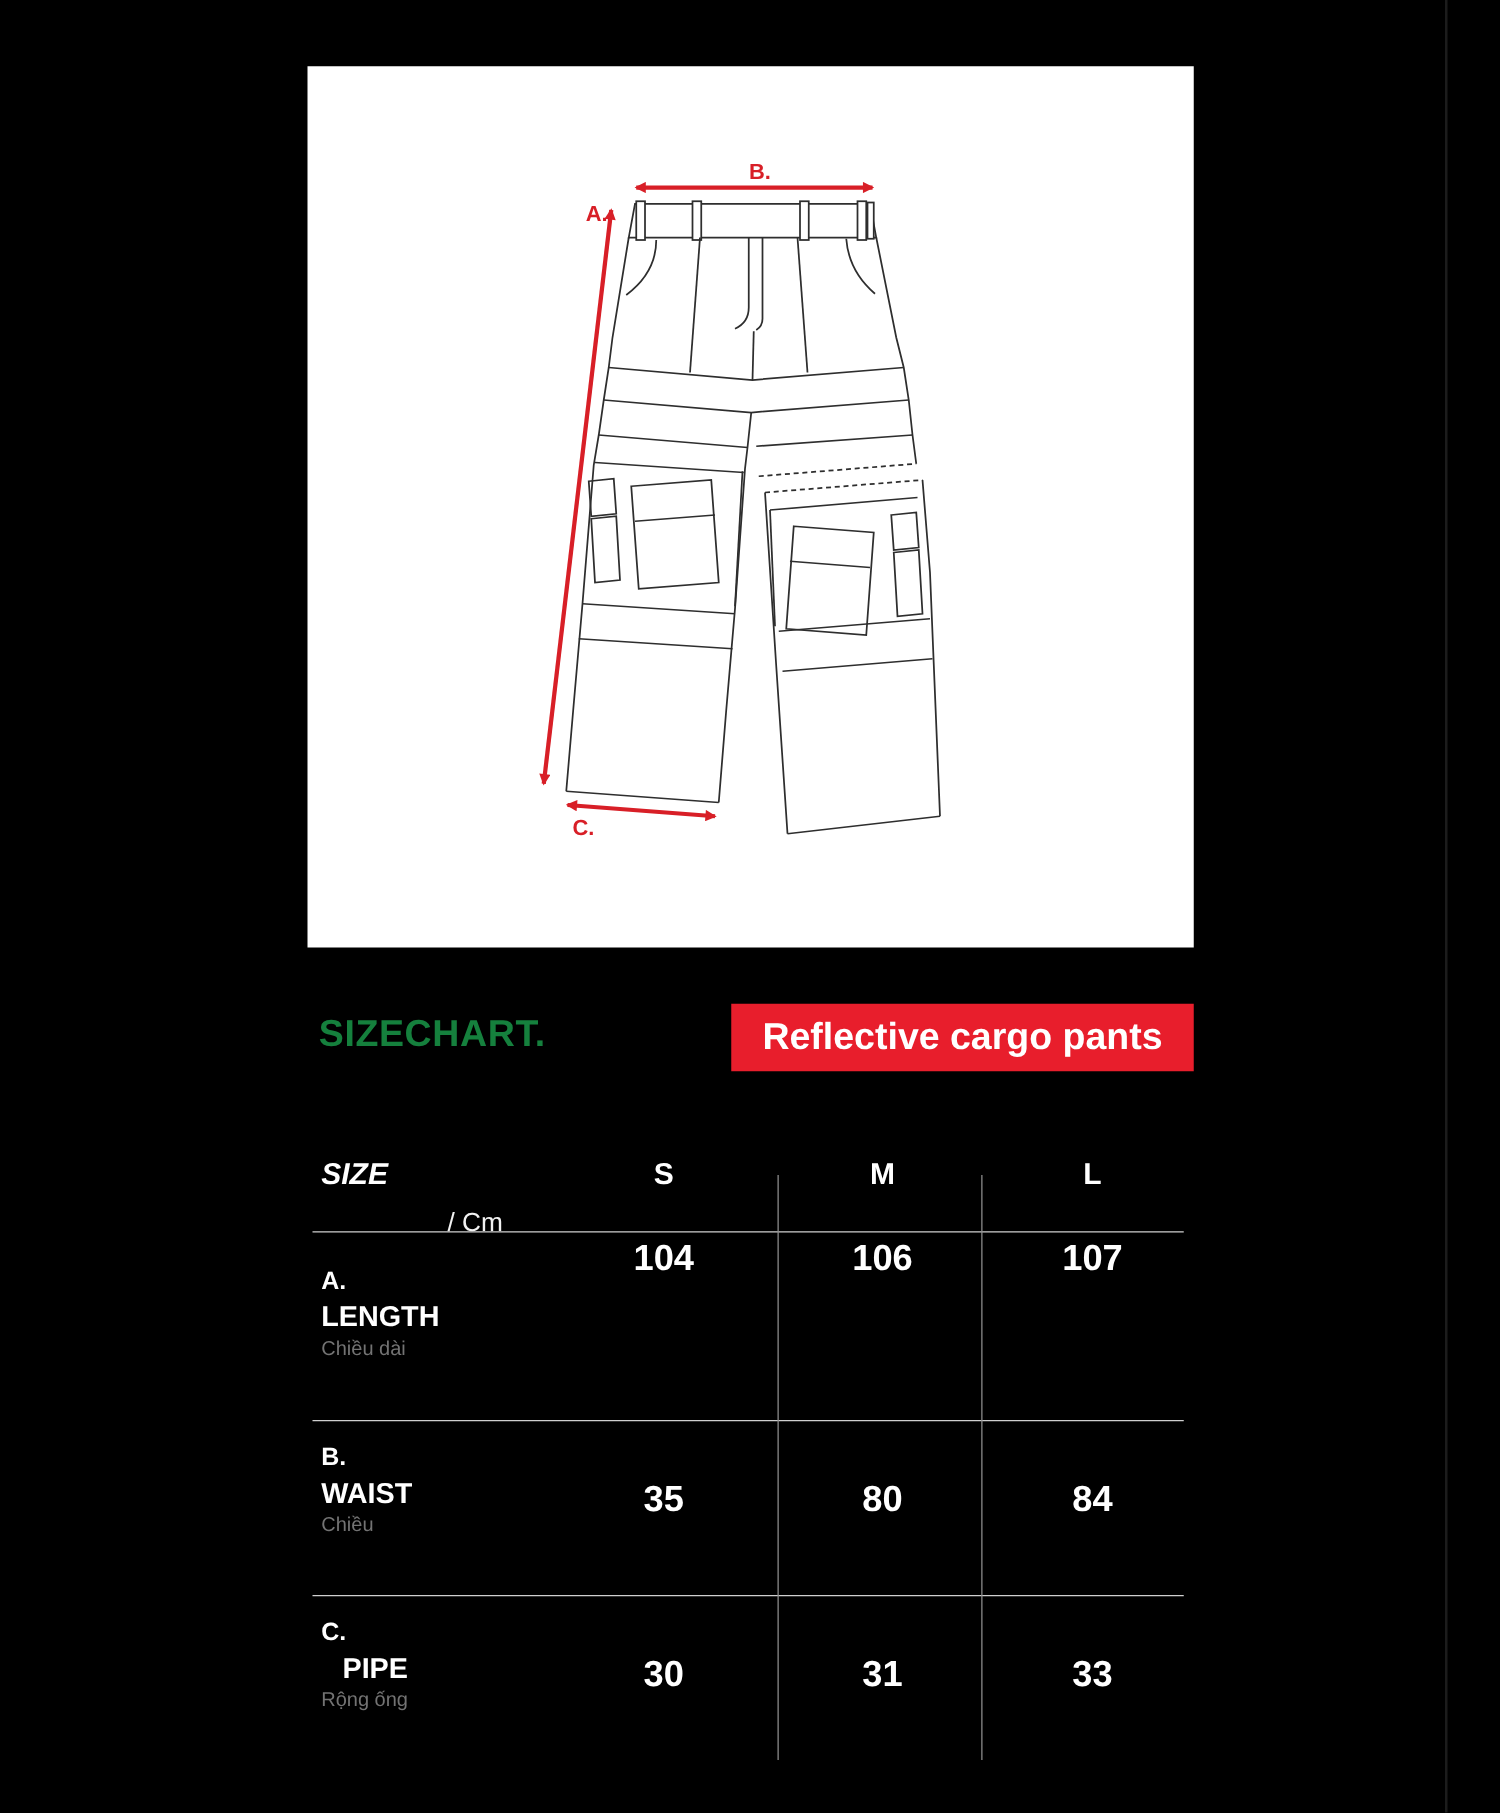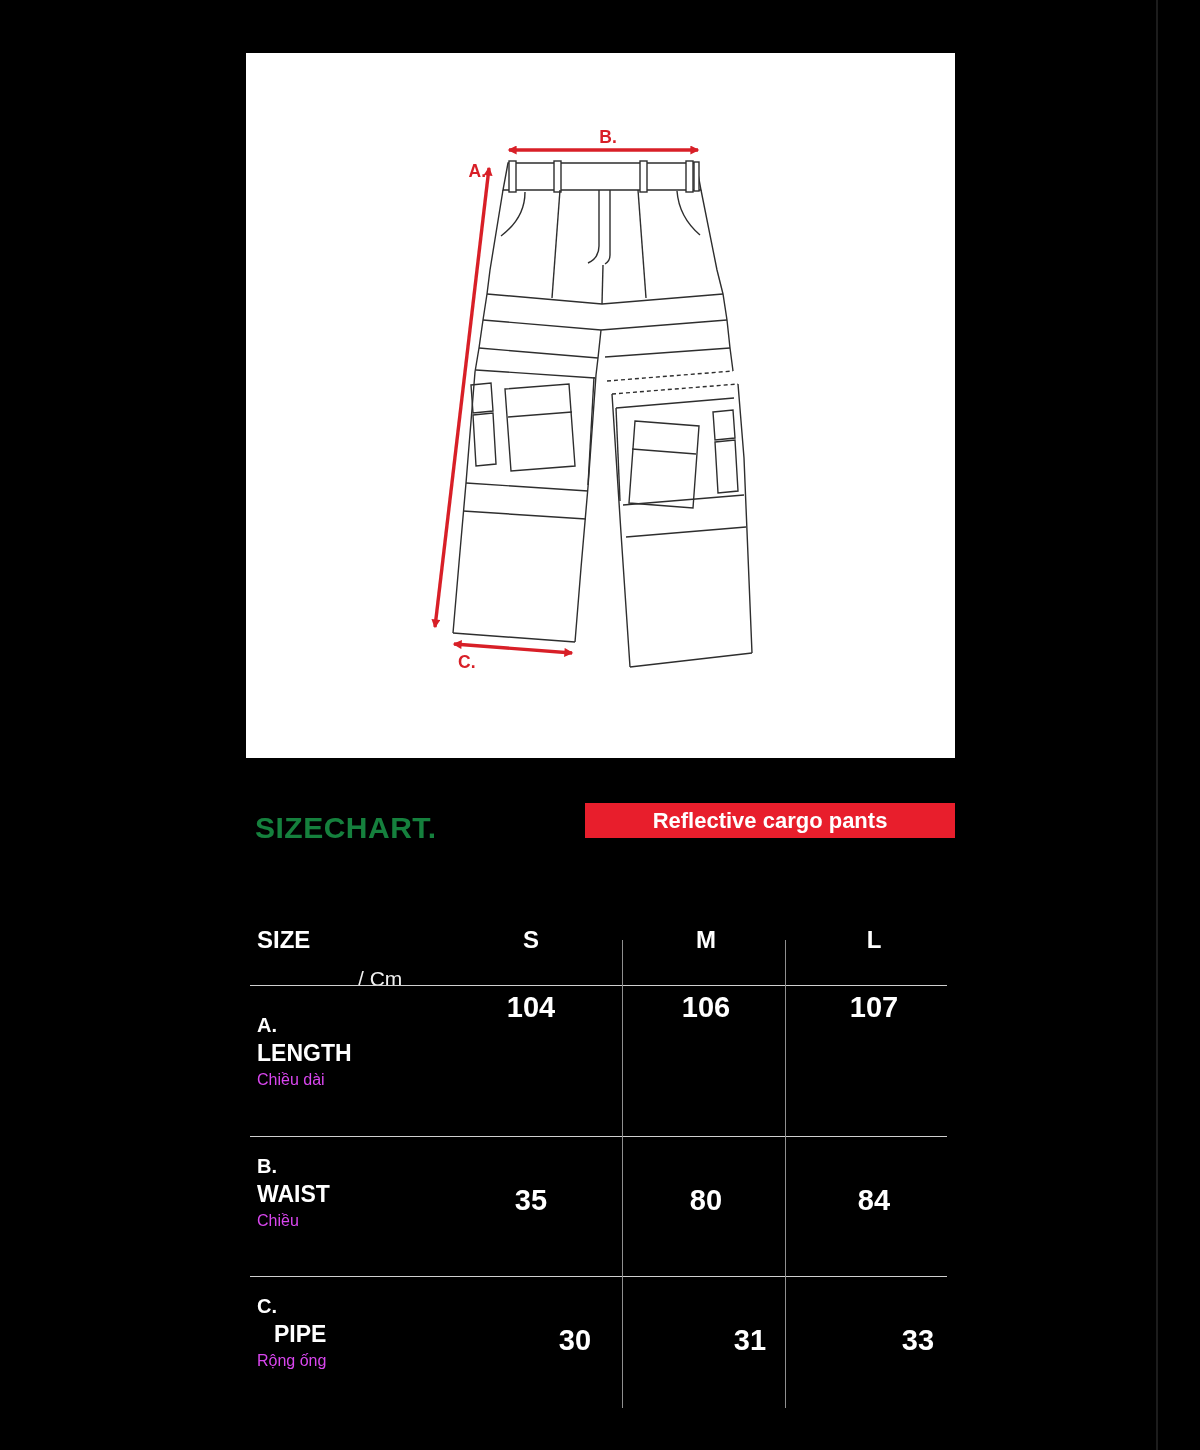--- a/index.html
+++ b/index.html
@@ -17,45 +17,45 @@
   .page-edge{
     position:absolute;left:1156px;top:0;width:2px;height:1450px;
     background:#1c1c1c;
   }
   .title{
     position:absolute;left:255px;top:811px;
     font-size:30px;font-weight:700;letter-spacing:.5px;color:#15803d;
     line-height:1.1;
   }
   .badge{
-    position:absolute;left:585px;top:803px;width:370px;height:35px;
+    position:absolute;left:585px;top:803px;width:370px;height:54px;
     background:#e81e2c;color:#fff;
-    font-size:22px;font-weight:700;
+    font-size:30px;font-weight:700;
     display:flex;align-items:center;justify-content:center;
     white-space:nowrap;
   }
   
-  .th-size{position:absolute;left:257px;top:926px;font-size:24px;font-weight:700;}
+  .th-size{position:absolute;left:257px;top:926px;font-size:24px;font-weight:700;font-style:italic;}
   .th-unit{position:absolute;left:358px;top:929px;font-size:21px;font-weight:400;color:#f2f2f2;margin-top:38px;}
   .th-col{position:absolute;top:926px;font-size:24px;font-weight:700;transform:translateX(-50%);}
   .c-s{left:531px;} .c-m{left:706px;} .c-l{left:874px;}
   .hline{position:absolute;left:250px;width:697px;height:1px;background:#cfcfcf;}
   .hl-1{top:985px;} .hl-2{top:1136px;} .hl-3{top:1276px;}
   .vline{position:absolute;top:940px;width:1px;height:468px;background:#8f8f8f;}
   .vl-1{left:622px;} .vl-2{left:785px;}
   .row-label{position:absolute;left:257px;}
   .rl-a{top:1012px;} .rl-b{top:1153px;} .rl-c{top:1293px;}
   .rl-key{font-size:20px;font-weight:700;line-height:27px;}
   .rl-name{font-size:23px;font-weight:700;line-height:29px;text-align:right;}
-  .rl-sub{font-size:16px;font-weight:400;line-height:23px;color:#d946ef;}
+  .rl-sub{font-size:16px;font-weight:400;line-height:23px;color:#737373;}
   .cell{
     position:absolute;transform:translateX(-50%);
     font-size:29px;font-weight:700;white-space:nowrap;
   }
-  .r-a{top:991px;} .r-b{top:1184px;} .r-c{top:1324px;margin-left:44px;}
+  .r-a{top:991px;} .r-b{top:1184px;} .r-c{top:1324px;}
   svg text{font-family:"Liberation Sans", sans-serif;}
 </style>
 </head>
 <body>
 
 <div class="diagram-box">
   <svg width="709" height="705" viewBox="0 0 709 705">
     <defs>
       <marker id="arr" viewBox="0 0 10 10" refX="8.5" refY="5" markerWidth="11" markerHeight="9" orient="auto-start-reverse" markerUnits="userSpaceOnUse">
         <path d="M0,0 L10,5 L0,10 Z" fill="#d81f27"></path>

